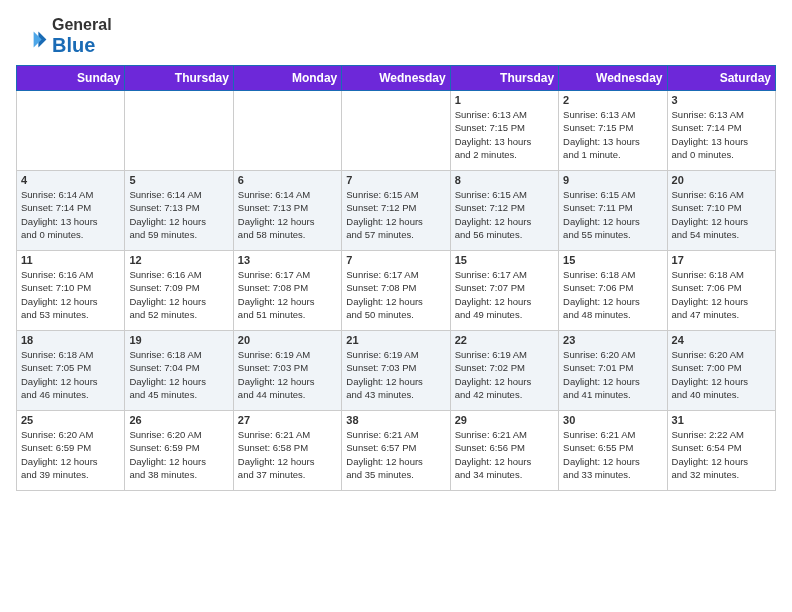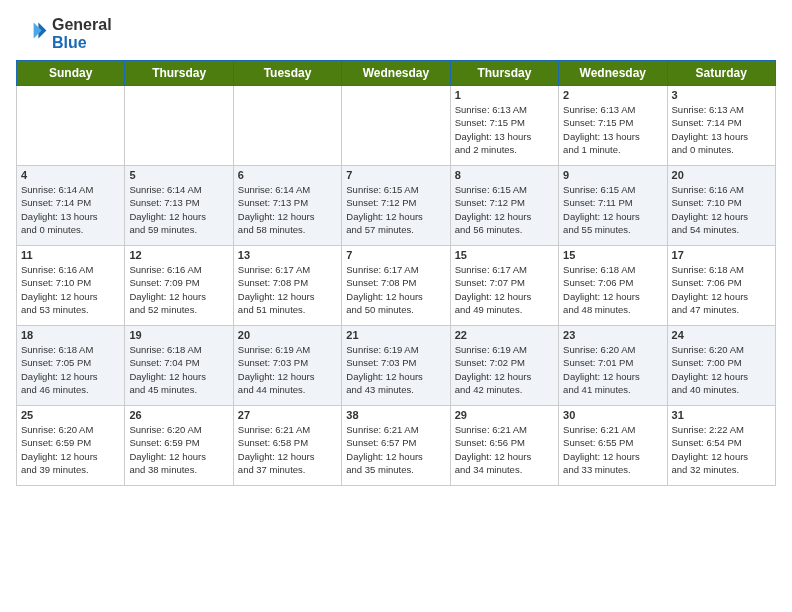--- a/index.html
+++ b/index.html
@@ -11,21 +11,21 @@
       padding: 16px;
     }
     .header {
       display: flex;
       align-items: flex-start;
       justify-content: space-between;
       margin-bottom: 4px;
     }
     .logo {
       display: flex;
-      align-items: flex-start;
+      align-items: flex-end;
       gap: 4px;
     }
     .logo-icon {
       width: 32px;
       height: 32px;
     }
     .month-title {
       font-size: 36px;
       font-weight: normal;
       color: #333;
@@ -37,23 +37,23 @@
       color: #333;
       margin-bottom: 8px;
       font-weight: normal;
     }
     table {
       width: 100%;
       border-collapse: collapse;
       table-layout: fixed;
     }
     th {
-      background-color: #4d7c0f;
+      background-color: #6d28d9;
       color: white;
-      text-align: center;
+      text-align: right;
       padding: 5px 4px;
       font-size: 12px;
       border: 1px solid #1a6bb5;
     }
     td {
       border: 1px solid #ccc;
       vertical-align: top;
       padding: 3px 4px;
       font-size: 9.5px;
       color: #333;
@@ -82,34 +82,34 @@
 <body>
 
 <div class="header">
   <div class="logo">
     <svg class="logo-icon" viewBox="0 0 40 40">
       <polygon points="28,8 38,18 28,28" fill="#1a6bb5"></polygon>
       <polygon points="22,8 32,18 22,28" fill="#4da6e8"></polygon>
     </svg>
     <div>
       <div style="font-size:16px;font-weight:bold;color:#333;">General</div>
-      <div style="font-size:16px;font-weight:bold;color:#1a6bb5;">Blue</div>
+      <div style="font-size:20px;font-weight:bold;color:#1a6bb5;">Blue</div>
     </div>
   </div>
   <div class="month-title"></div>
 </div>
 
 <div class="subtitle"></div>
 
 <table>
   <thead>
     <tr>
     <th>Sunday</th>
         <th>Thursday</th>
-        <th>Tuesday</th>
+        <th>Monday</th>
         <th>Wednesday</th>
         <th>Thursday</th>
         <th>Wednesday</th>
         <th>Saturday</th>
       </tr>
   </thead>
   <tbody id="calendar-body">
   <tr>
         <td class="empty"></td>
         <td class="empty"></td>

